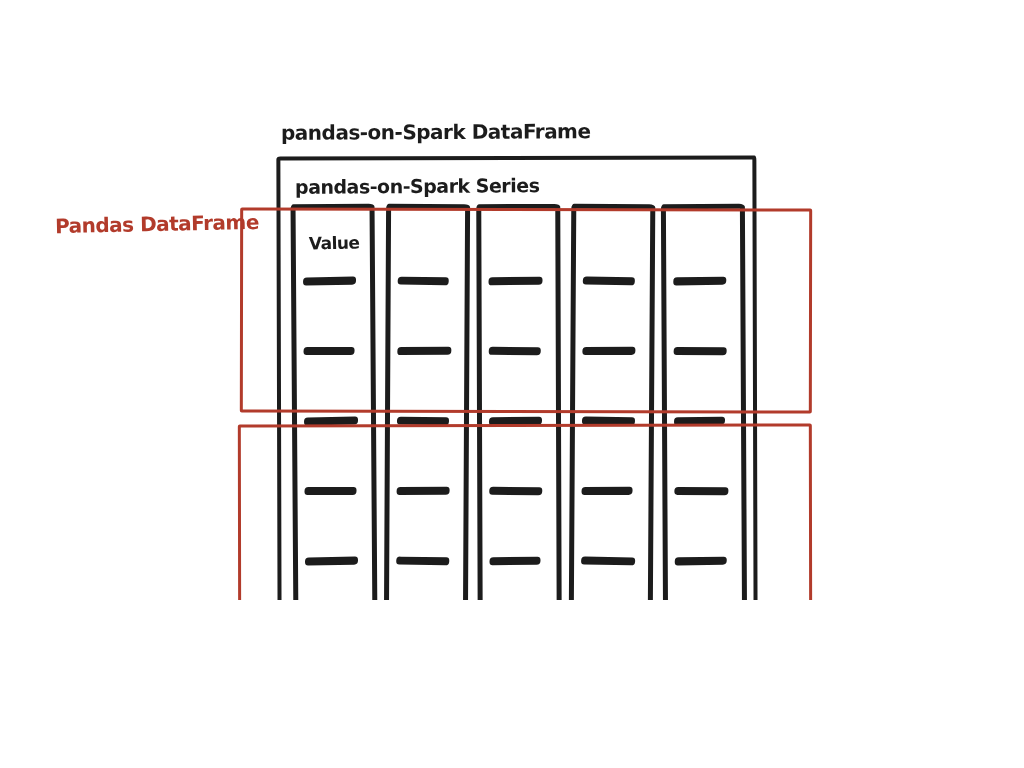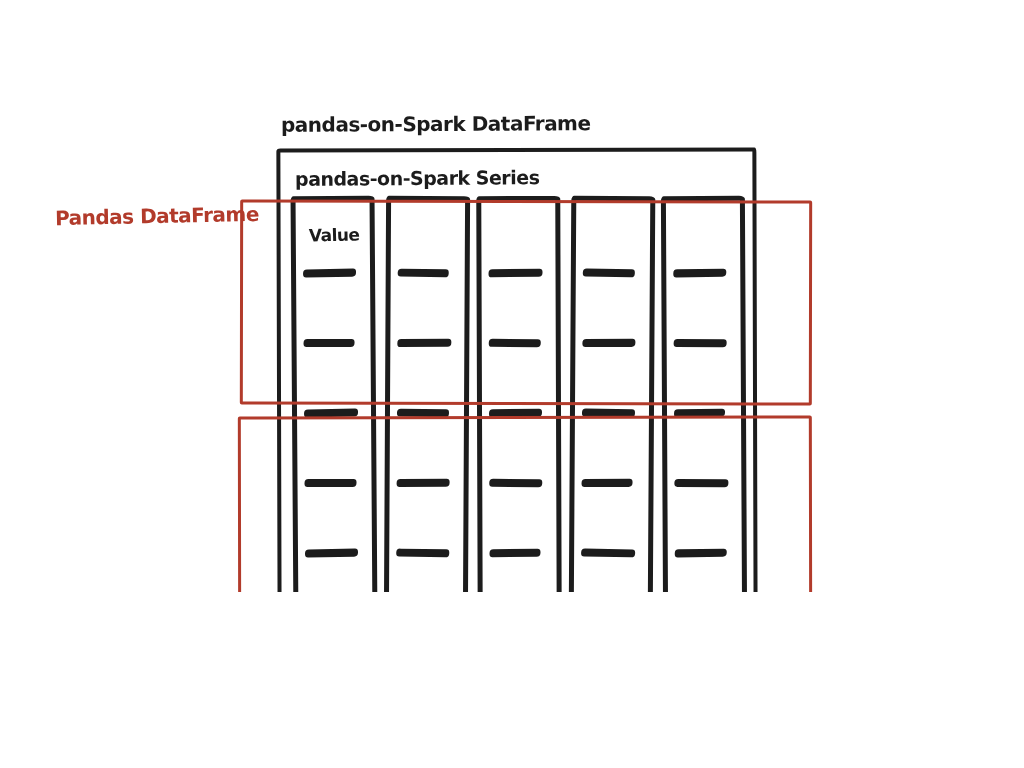--- a/index.html
+++ b/index.html
@@ -11,20 +11,21 @@
   body{
     font-family:"DejaVu Sans", sans-serif;
     background:#ffffff;
   }
   .canvas{
     position:relative;
     width:1024px;
     height:592px;
     background:var(--bg);
     overflow:hidden;
+    margin-top:8px;
   }
   .title{
     position:absolute;
     left:281px;
     top:112px;
     font-size:20px;
     font-weight:bold;
     letter-spacing:-0.5px;
     color:var(--ink);
     transform:rotate(-0.3deg);

